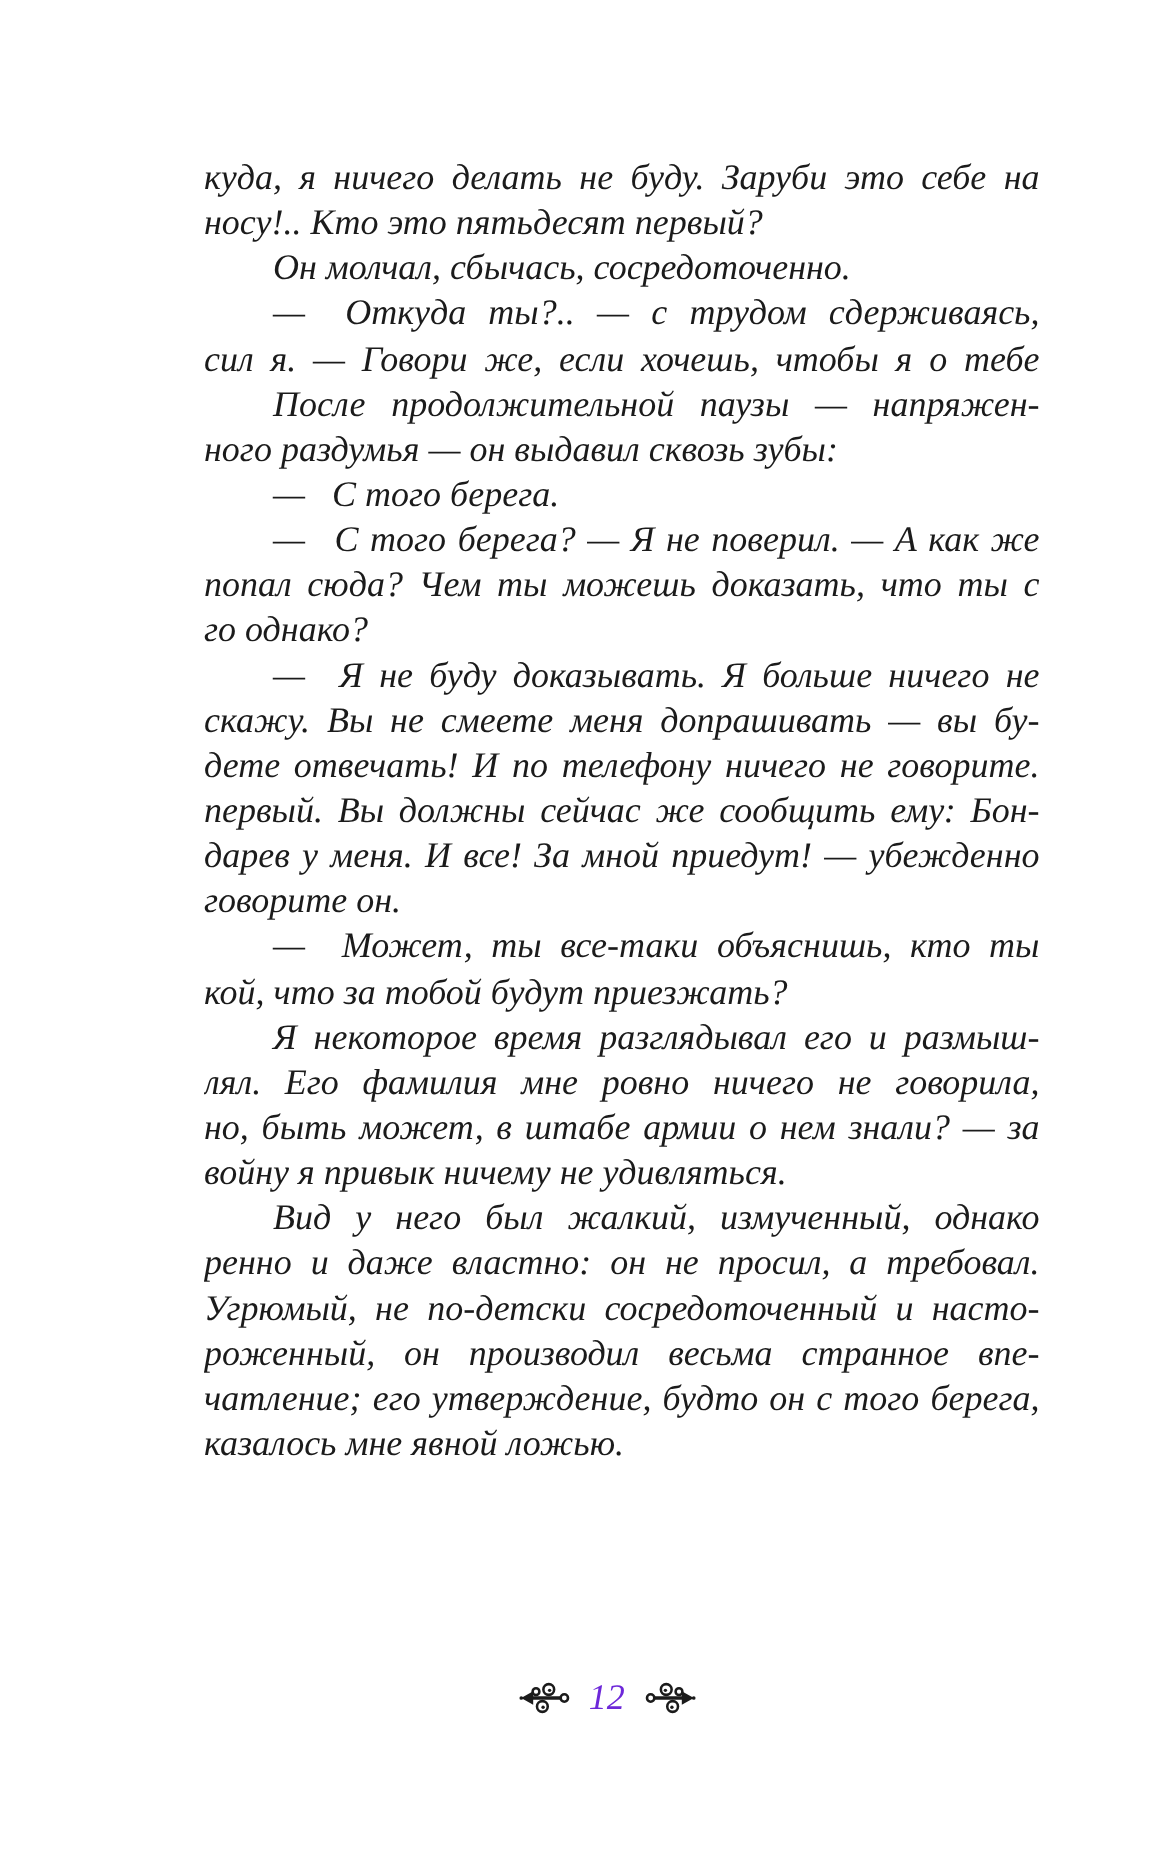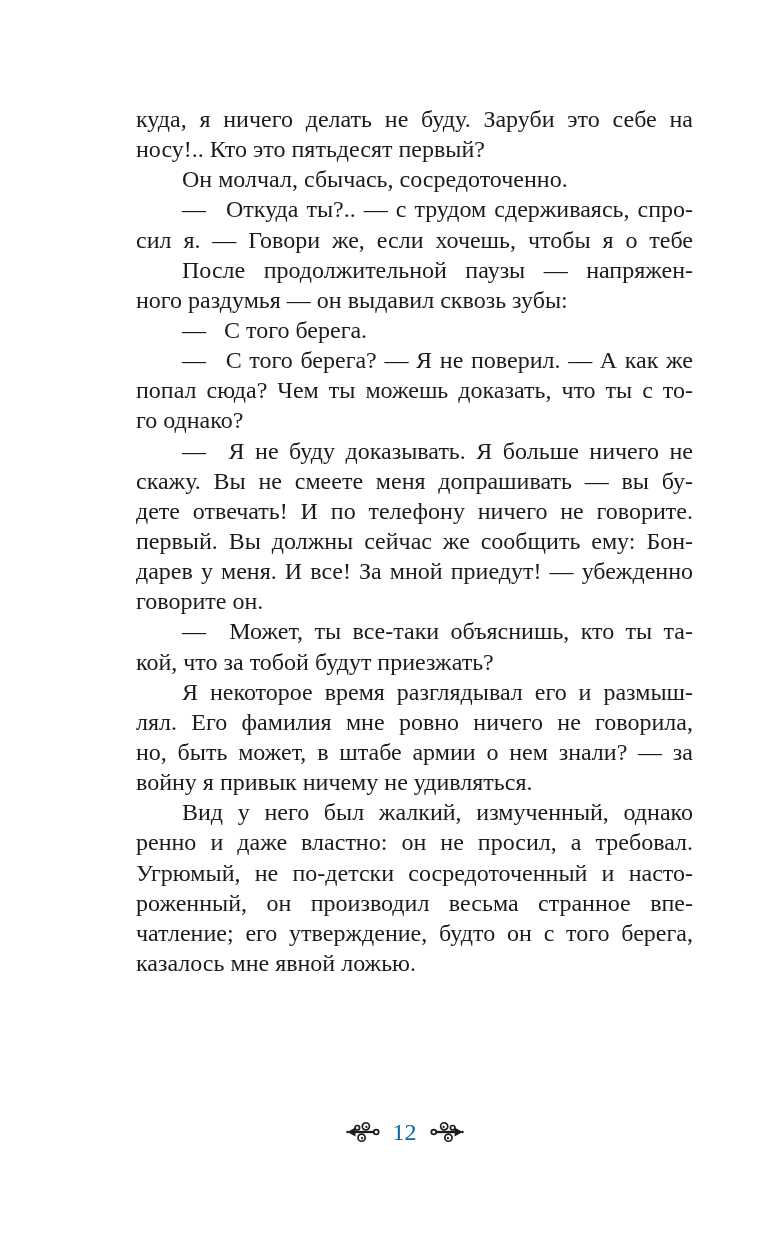--- a/index.html
+++ b/index.html
@@ -4,20 +4,21 @@
 <style>
   html, body { margin: 0; padding: 0; background: #e8e8e8; }
   .page {
     position: relative;
     width: 768px;
     height: 1240px;
     background: #ffffff;
     color: #1b1b1b;
     overflow: hidden;
     font-family: "Liberation Serif", "DejaVu Serif", serif;
+    font-style: italic;
   }
   .text-block {
     position: absolute;
     left: 136px;
     top: 104px;
     width: 557px;
   }
   .line {
     font-size: 24px;
     line-height: 30.15px;
@@ -39,21 +40,21 @@
     height: 32px;
     display: flex;
     align-items: center;
     justify-content: center;
     gap: 13px;
     transform: translateX(-10px);
   }
   .page-number {
     font-size: 24px;
     line-height: 30px;
-    color: #0369a1;
+    color: #6d28d9;
   }
   .orn { display: inline-flex; align-items: center; }
   .orn svg { display: block; }
   .orn.flip svg { transform: scaleX(-1); }
 </style>
 </head>
 <body>
 
 <div class="page">
 

